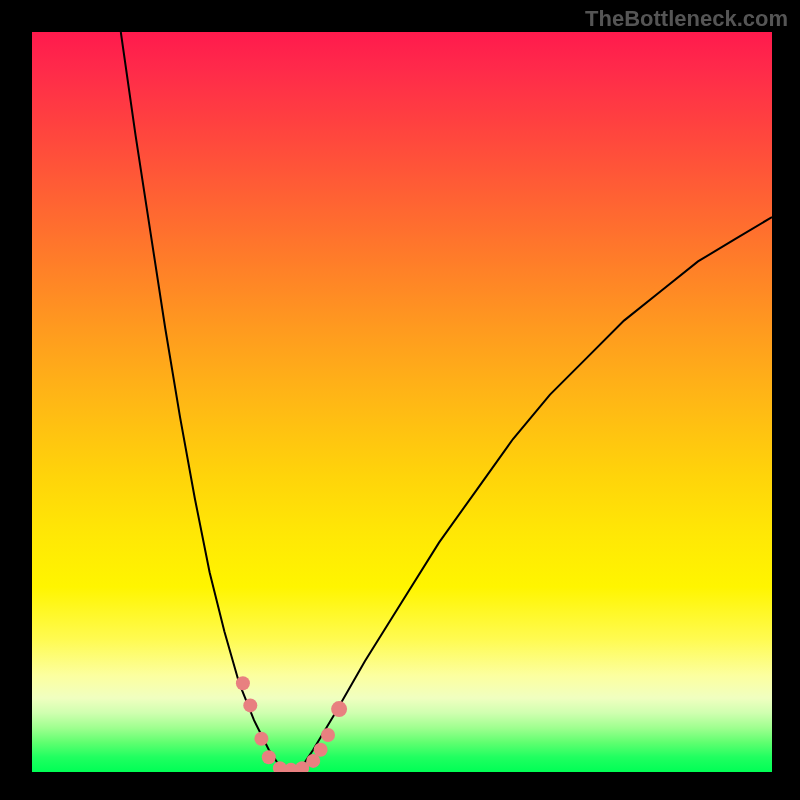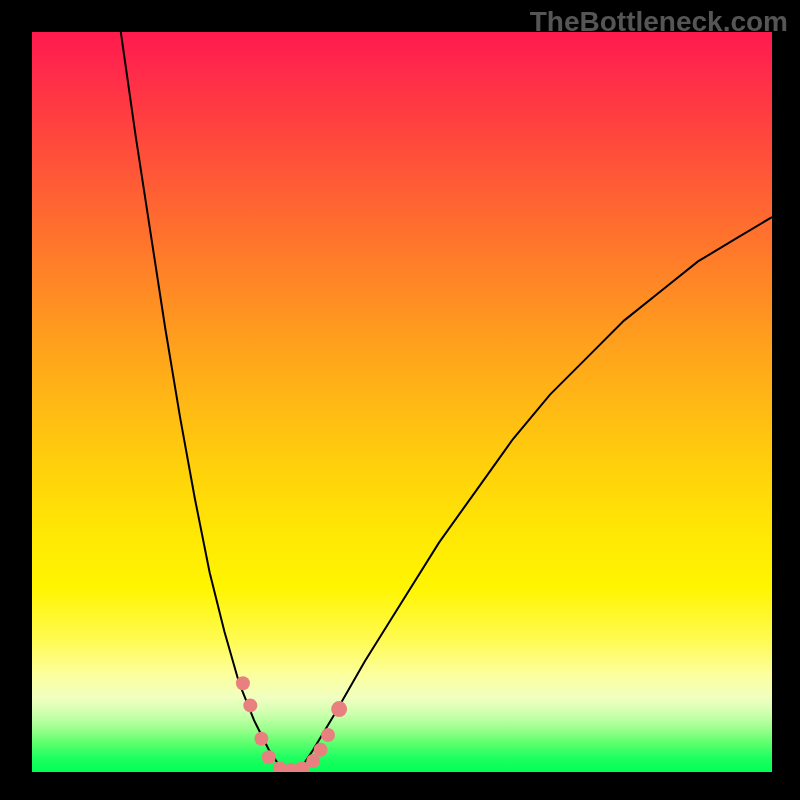--- a/index.html
+++ b/index.html
@@ -12,21 +12,21 @@
       height: 800px;
       background: #000;
       position: relative;
       font-family: Arial, sans-serif;
     }
     .watermark {
       position: absolute;
       top: 6px;
       right: 12px;
       color: #555;
-      font-size: 28px;
+      font-size: 22px;
       font-weight: bold;
       z-index: 10;
     }
     .plot-area {
       position: absolute;
       left: 32px;
       top: 32px;
       width: 740px;
       height: 740px;
       overflow: hidden;

